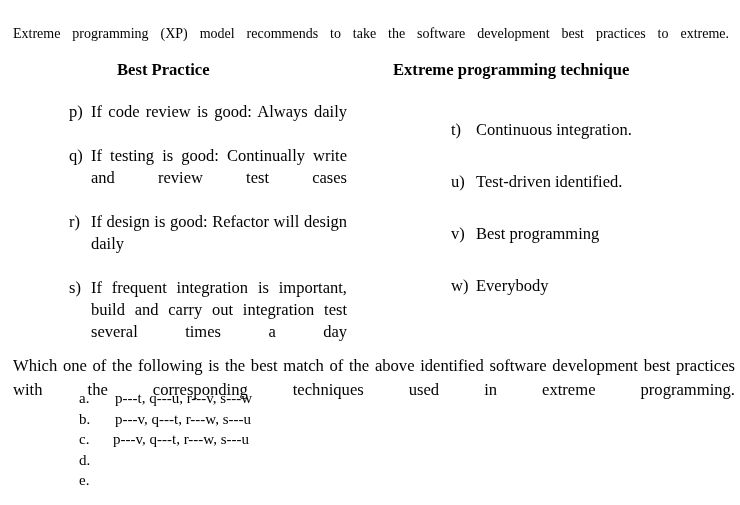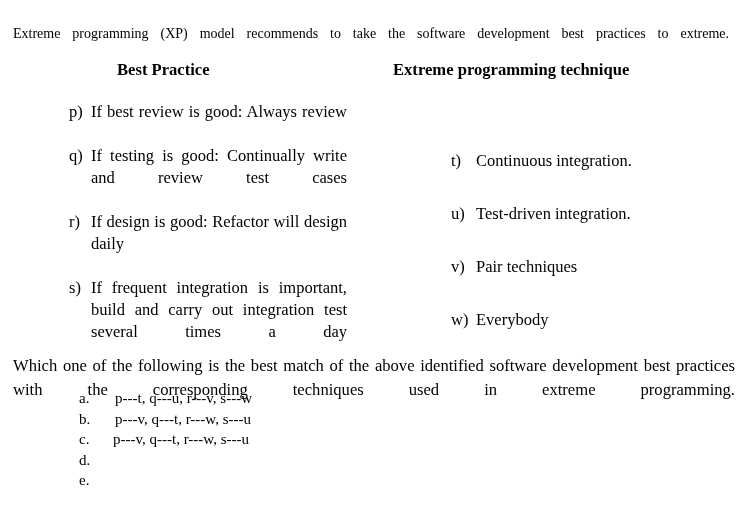--- a/index.html
+++ b/index.html
@@ -105,21 +105,20 @@
   .col-left .item { margin-bottom: 0px; }
 
   .col-right .item {
     padding-left: 25px;
     margin-bottom: 30px;
     line-height: 22px;
   }
   .col-right .item .body {
     text-align: left;
     white-space: nowrap;
-    margin-top: 31px;
   }
   .col-right .item .body::after { content: none; }
 
   
   .question {
     position: absolute;
     left: 13px;
     top: 337px;
     width: 722px;
     text-align: justify;
@@ -169,21 +168,21 @@
   <div class="headings">
     <div class="heading heading-right">Extreme programming technique</div>
     <div class="heading heading-left">Best Practice</div>
   </div>
 
   <div class="columns">
 
     <div class="col-left">
       <div class="item">
         <span class="marker">p)</span>
-        <span class="body">If best review is good: Always review</span>
+        <span class="body">If code review is good: Always daily</span>
       </div>
       <div class="item">
         <span class="marker">q)</span>
         <span class="body">If testing is good: Continually write and review test cases</span>
       </div>
       <div class="item">
         <span class="marker">r)</span>
         <span class="body">If design is good: Refactor will design daily</span>
       </div>
       <div class="item">
@@ -192,25 +191,25 @@
       </div>
     </div>
 
     <div class="col-right">
       <div class="item">
         <span class="marker">t)</span>
         <span class="body">Continuous integration.</span>
       </div>
       <div class="item">
         <span class="marker">u)</span>
-        <span class="body">Test-driven integration.</span>
+        <span class="body">Test-driven identified.</span>
       </div>
       <div class="item">
         <span class="marker">v)</span>
-        <span class="body">Pair techniques</span>
+        <span class="body">Best programming</span>
       </div>
       <div class="item">
         <span class="marker">w)</span>
         <span class="body">Everybody</span>
       </div>
     </div>
 
   </div>
 
   <p class="question">Which one of the following is the best match of the above identified software development best practices with the corresponding techniques used in  extreme programming.</p>

